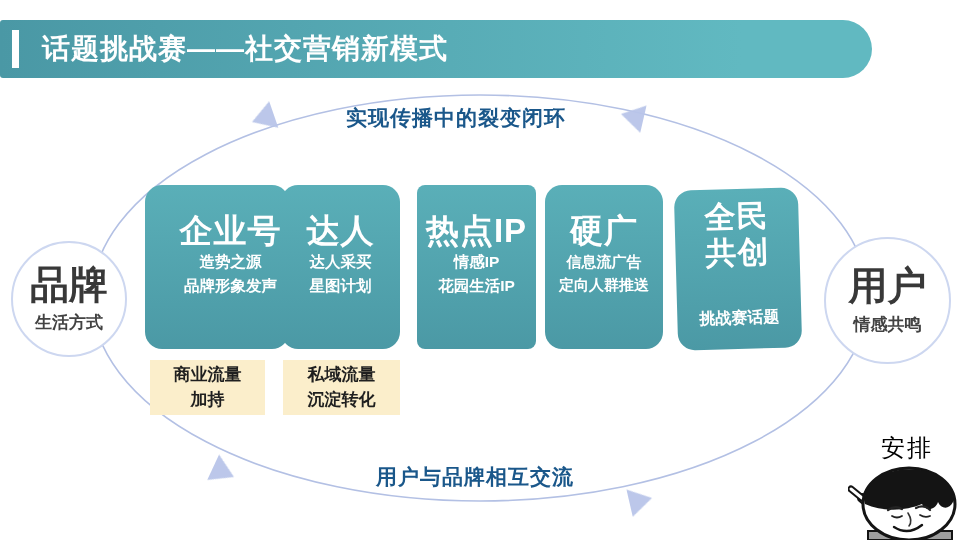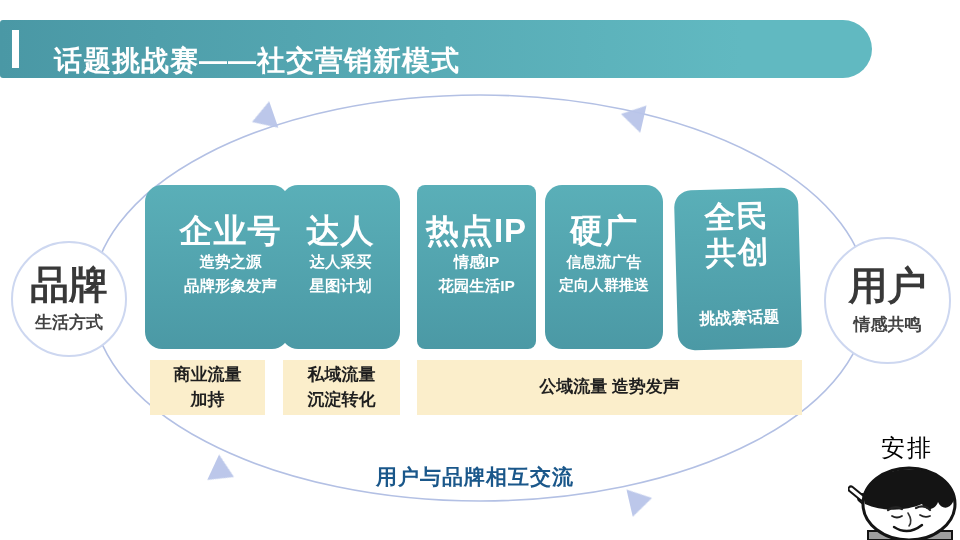--- a/index.html
+++ b/index.html
@@ -10,21 +10,21 @@
   }
   *{box-sizing:border-box;}
   body{margin:0;background:#fff;font-family:"Liberation Sans","DejaVu Sans",sans-serif;}
   .slide{position:relative;width:960px;height:540px;background:#fff;overflow:hidden;}
 
   
   .banner{position:absolute;left:0;top:20px;width:872px;height:58px;
     background:linear-gradient(90deg,var(--banner-start,#4a98a5) 0%,var(--banner-end,#61b9c1) 85%);
     border-radius:3px 29px 29px 3px;}
   .banner .accent{position:absolute;left:12px;top:10px;width:7px;height:38px;background:#fff;}
-  .banner h1{position:absolute;left:42px;top:50%;transform:translateY(-50%);margin:12px;
+  .banner h1{position:absolute;left:42px;top:50%;transform:translateY(-50%);margin:0;
     color:#fff;font-size:28px;font-weight:800;letter-spacing:1px;white-space:nowrap;}
 
   
   .loop-svg{position:absolute;left:0;top:0;width:960px;height:540px;}
 
   .loop-label{position:absolute;width:300px;text-align:center;color:var(--heading-blue,#1a578a);
     font-size:21px;font-weight:800;letter-spacing:1px;white-space:nowrap;}
   .loop-label.top{left:306px;top:104px;}
   .loop-label.bottom{left:325px;top:463px;}
 
@@ -75,20 +75,21 @@
   <svg class="loop-svg" viewBox="0 0 960 540" aria-hidden="true">
     <ellipse cx="480" cy="298" rx="388" ry="203" fill="none" style="stroke:var(--loop-line,#b3c0e4);stroke-width:1.6;"></ellipse>
     <g style="fill:var(--loop-arrow,#b9c5e9);" opacity="0.95">
       <polygon points="0,0 23,-14 23,14" transform="translate(252,122) rotate(-19)"></polygon>
       <polygon points="0,0 23,-14 23,14" transform="translate(621,114) rotate(13)"></polygon>
       <polygon points="0,0 -23,-14 -23,14" transform="translate(234,477) rotate(25)"></polygon>
       <polygon points="0,0 -23,-14 -23,14" transform="translate(652,498) rotate(-13)"></polygon>
     </g>
   </svg>
 
+  <div class="loop-label top">实现传播中的裂变闭环</div>
   <div class="loop-label bottom">用户与品牌相互交流</div>
 
   <div class="node brand">
     <div class="node-title">品牌</div>
     <div class="node-sub">生活方式</div>
   </div>
 
   <div class="node user">
     <div class="node-title">用户</div>
     <div class="node-sub">情感共鸣</div>
@@ -117,21 +118,20 @@
   <div class="channel ch5">
     <div class="ch-title">全民
 共创</div>
     <div class="ch-desc">挑战赛话题</div>
   </div>
 
   <div class="flow f1">商业流量
 加持</div>
   <div class="flow f2">私域流量
 沉淀转化</div>
-  <div class="flow f3">公域流量  造势发声</div>
 
   <div class="sticker-label">安排</div>
   <svg class="sticker-figure" viewBox="0 0 112 88" aria-hidden="true">
 
     <path d="M42,69 L14,46" stroke="#141414" stroke-width="10" stroke-linecap="round" fill="none"></path>
     <path d="M42,69 L14,46" stroke="#ffffff" stroke-width="5.5" stroke-linecap="round" fill="none"></path>
     <path d="M14,46 L3,37" stroke="#141414" stroke-width="7" stroke-linecap="round" fill="none"></path>
     <path d="M14,46 L3,37" stroke="#ffffff" stroke-width="3" stroke-linecap="round" fill="none"></path>
 
     <rect x="20" y="79" width="84" height="9" fill="#9e9e9e" stroke="#141414" stroke-width="2"></rect>

